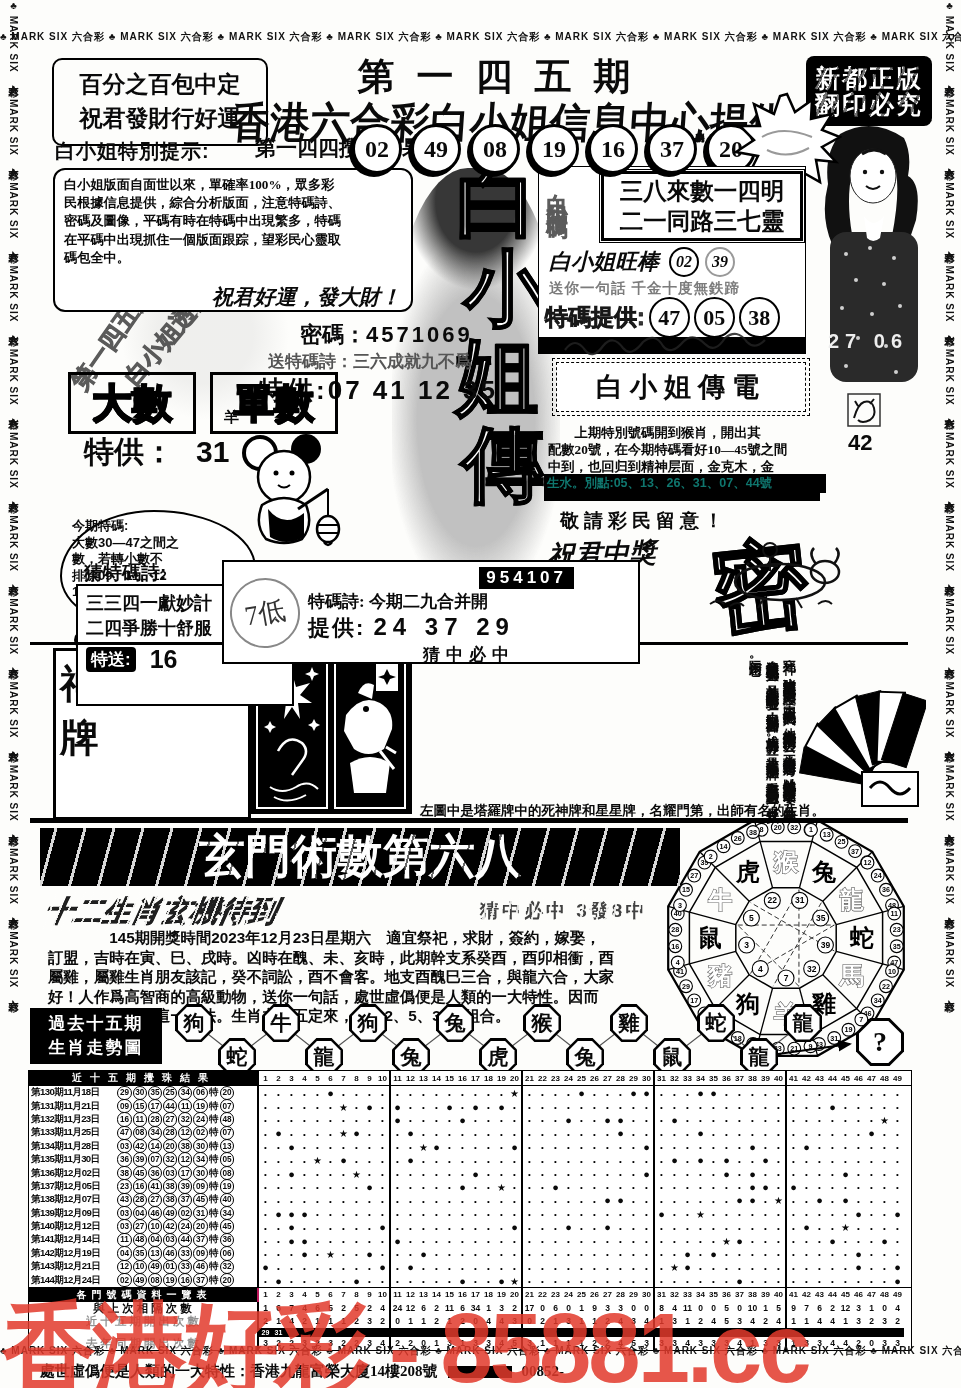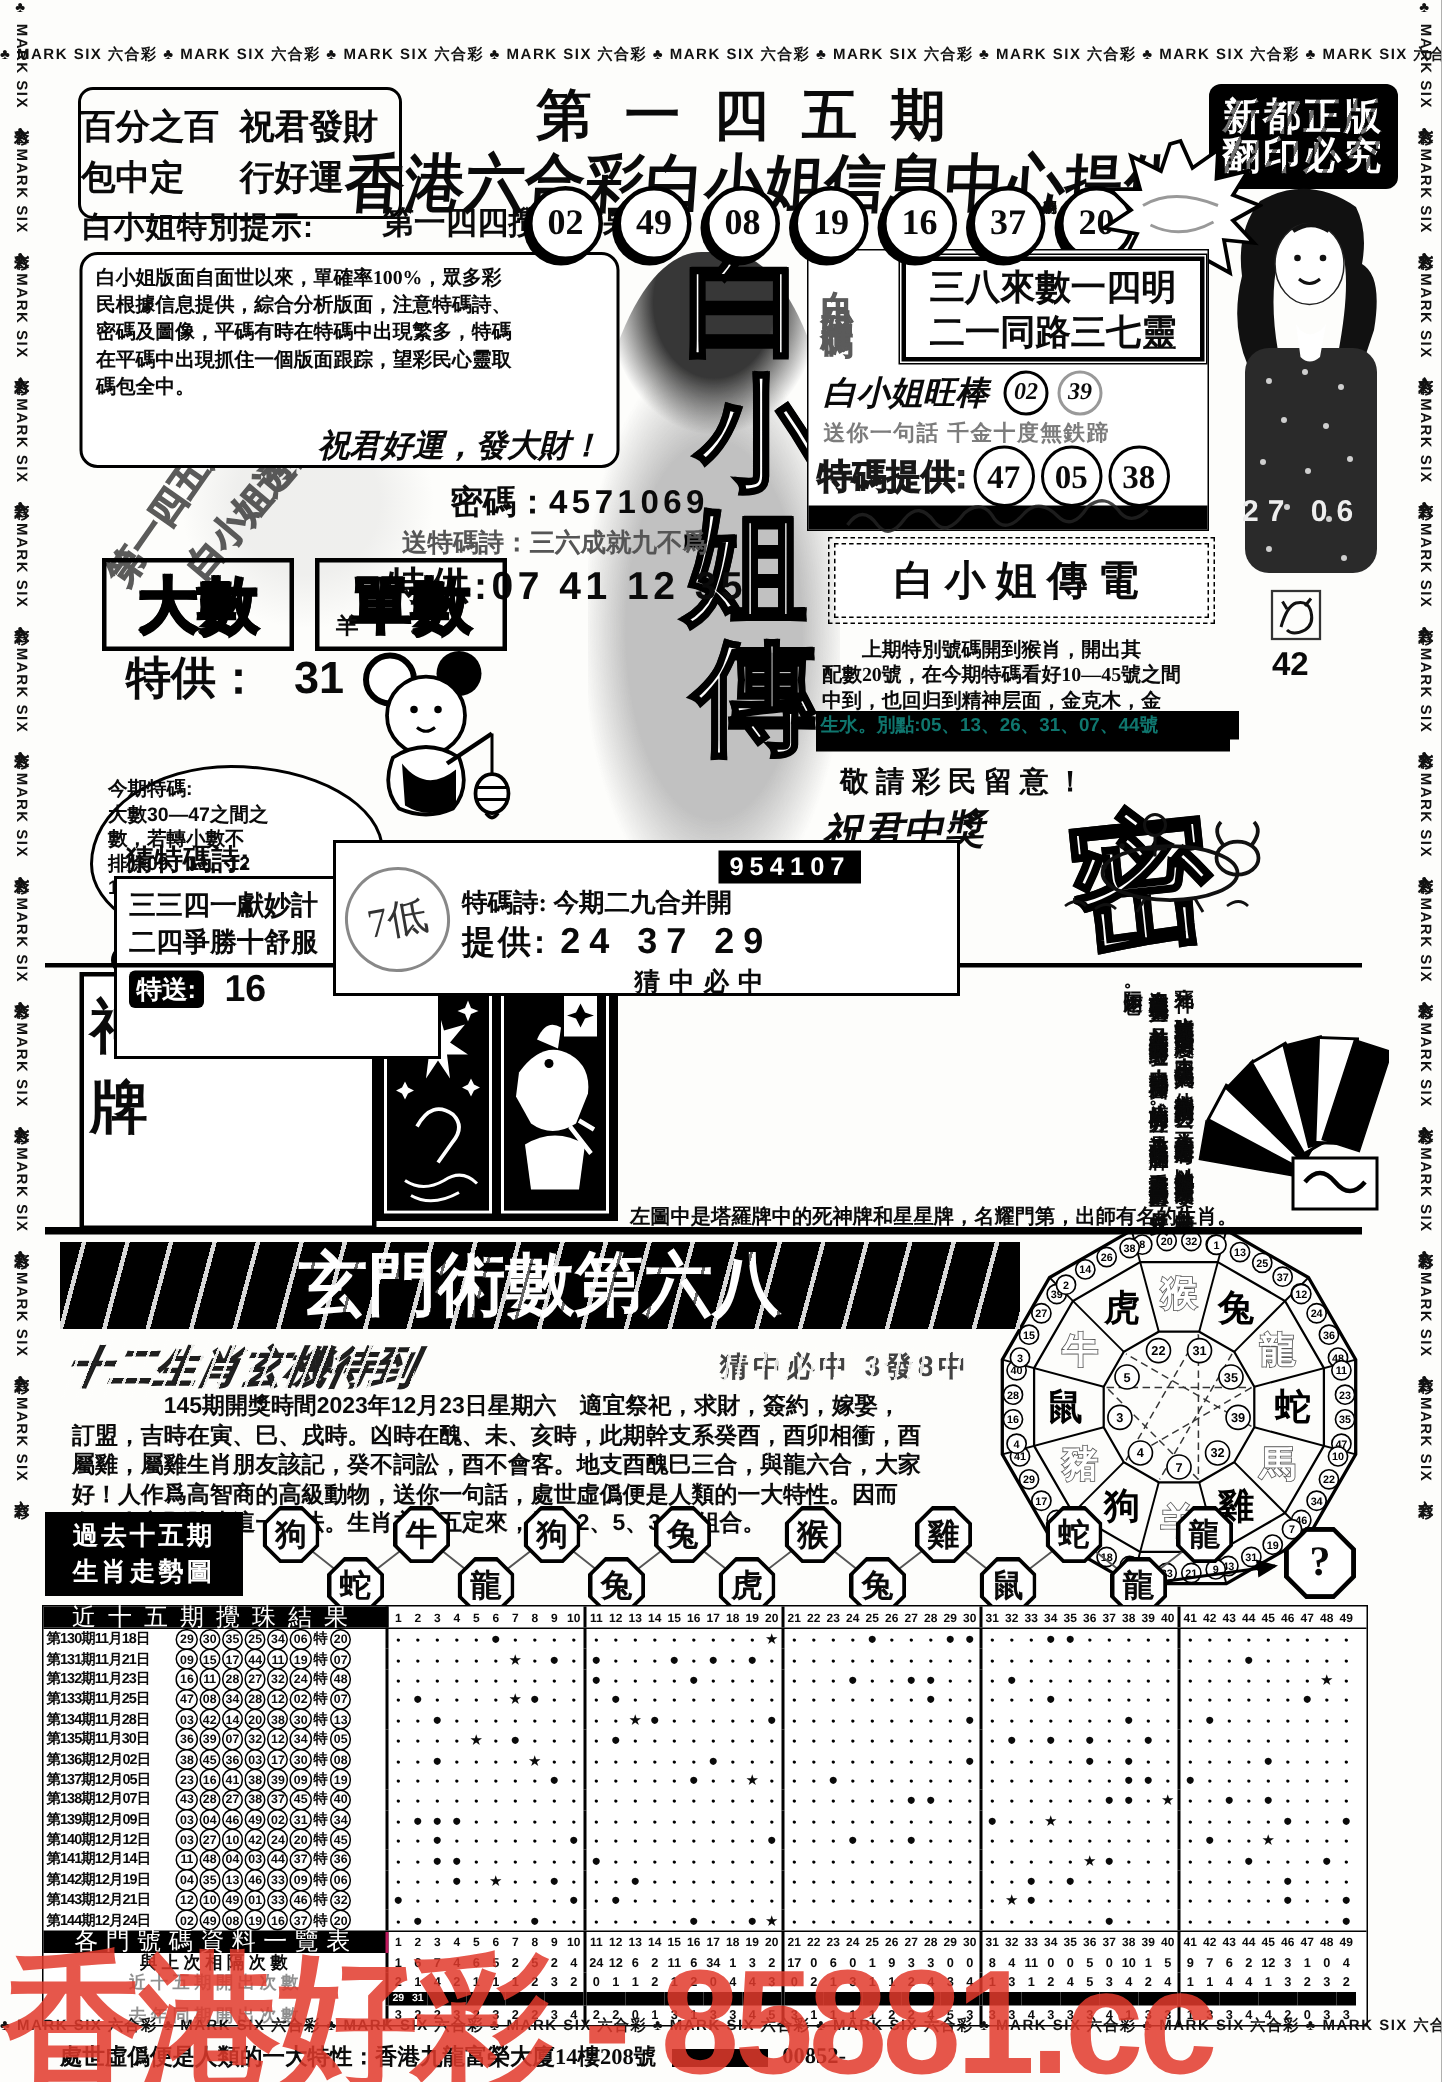--- a/index.html
+++ b/index.html
@@ -5,21 +5,21 @@
   html,body{margin:0;padding:0;background:#777;}
   #page{position:relative;width:961px;height:1388px;background:#fdfdfb;margin:0 auto;overflow:hidden;
         font-family:"Liberation Sans",sans-serif;color:#0a0a0a;}
   .abs{position:absolute;}
   .outline{color:#fff;-webkit-text-stroke:2.2px #000;text-shadow:1px 0 #000,-1px 0 #000,0 1px #000,0 -1px #000;}
   
   .strip{color:#111;font-size:10px;font-weight:bold;letter-spacing:1px;white-space:nowrap;overflow:hidden;z-index:40;}
   .vstrip{writing-mode:vertical-rl;text-orientation:mixed;}
   
   #hdr-leftbox{left:52px;top:58px;width:212px;height:84px;border:2.5px solid #000;border-radius:10px;
-     display:flex;flex-direction:row;justify-content:center;align-items:center;font-size:23px;font-weight:bold;line-height:34px;font-family:"Liberation Serif",serif;}
+     display:flex;flex-direction:column;justify-content:center;align-items:center;font-size:23px;font-weight:bold;line-height:34px;font-family:"Liberation Serif",serif;}
   #issue-line{left:270px;top:52px;width:470px;text-align:center;font-size:37px;font-weight:900;letter-spacing:22px;font-family:"Liberation Serif",serif;}
   #provider-line{left:200px;top:95px;width:620px;text-align:center;font-size:40px;font-weight:900;transform:skewX(-4deg) scaleY(1.05);font-family:"Liberation Serif",serif;}
   #stamp{left:806px;top:56px;width:126px;height:70px;background:#000;border-radius:8px;color:#fff;
      display:flex;flex-direction:column;align-items:center;justify-content:center;font-weight:900;font-size:25px;line-height:26px;letter-spacing:2px;overflow:hidden;}
   #stamp:after{content:"";position:absolute;inset:0;background:repeating-linear-gradient(115deg,transparent 0 9px,rgba(0,0,0,.55) 9px 12px);}
   
   #hint-label{left:55px;top:138px;font-size:20px;font-weight:bold;letter-spacing:1px;}
   #result-label{left:255px;top:134px;font-size:21px;font-weight:900;font-family:"Liberation Serif",serif;}
   #balls{left:352px;top:124px;display:flex;align-items:center;z-index:6;}
   .ball{width:44px;height:44px;border:3px solid #000;border-radius:50%;background:#fff;margin-right:9px;
@@ -118,21 +118,21 @@
   .it{font-size:9.6px;font-weight:bold;width:86px;letter-spacing:-0.6px;flex:none;}
   .cn{display:inline-flex;width:12.4px;height:12.4px;border:1.2px solid #000;border-radius:50%;font-size:8.2px;font-weight:bold;
      align-items:center;justify-content:center;margin:0 .4px;flex:none;background:#fff;}
   .tl{font-size:9.5px;font-weight:900;margin:0 1px;flex:none;}
   .hc{width:13px;font-size:8px;font-weight:bold;text-align:center;flex:none;}
   .cell{width:13px;text-align:center;flex:none;line-height:13px;}
   .vdiv{width:2px;background:#000;align-self:stretch;flex:none;}
   .dot{font-size:8px;color:#000;}
   .hit{font-size:11px;}
   .st{font-size:10px;}
-  .hdrbar{background:#000;color:#fff;font-size:16px;font-weight:400;letter-spacing:8px;display:flex;align-items:center;justify-content:center;}
+  .hdrbar{background:#000;color:#fff;font-size:10px;font-weight:700;letter-spacing:8px;display:flex;align-items:center;justify-content:center;}
   .sumlab{font-size:11.5px;font-weight:900;letter-spacing:3px;width:100%;text-align:center;}
   .faint{opacity:.45;}
   .sv{width:13px;font-size:8.5px;font-weight:bold;text-align:center;flex:none;}
   .blackrow .cell{background:#000;color:#fff;height:100%;}
   
   #footer-line{left:40px;top:1362px;font-size:15px;font-weight:bold;z-index:45;display:flex;align-items:center;font-family:"Liberation Serif",serif;}
   .redact{display:inline-block;width:64px;height:12px;background:#000;margin:0 10px;}
   #watermark{left:2px;top:1282px;width:958px;font-size:94px;font-weight:900;color:#e23a2c;opacity:.85;letter-spacing:-3px;
      white-space:nowrap;z-index:50;transform:scale(1.0,1.05);transform-origin:left top;pointer-events:none;}
   

